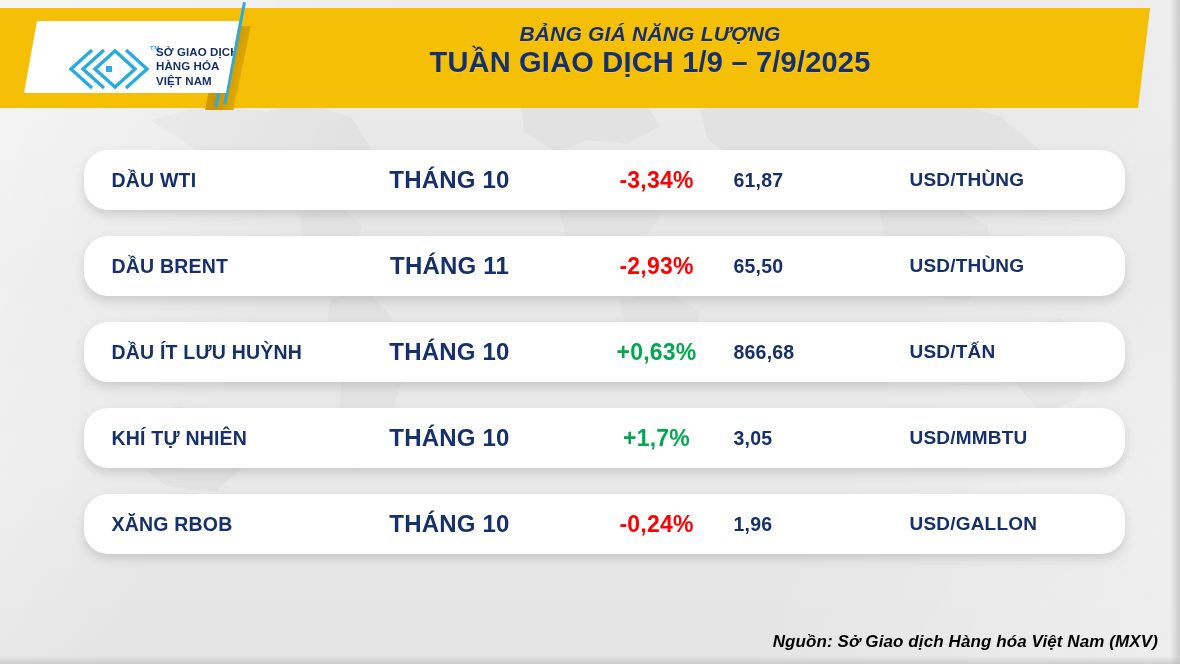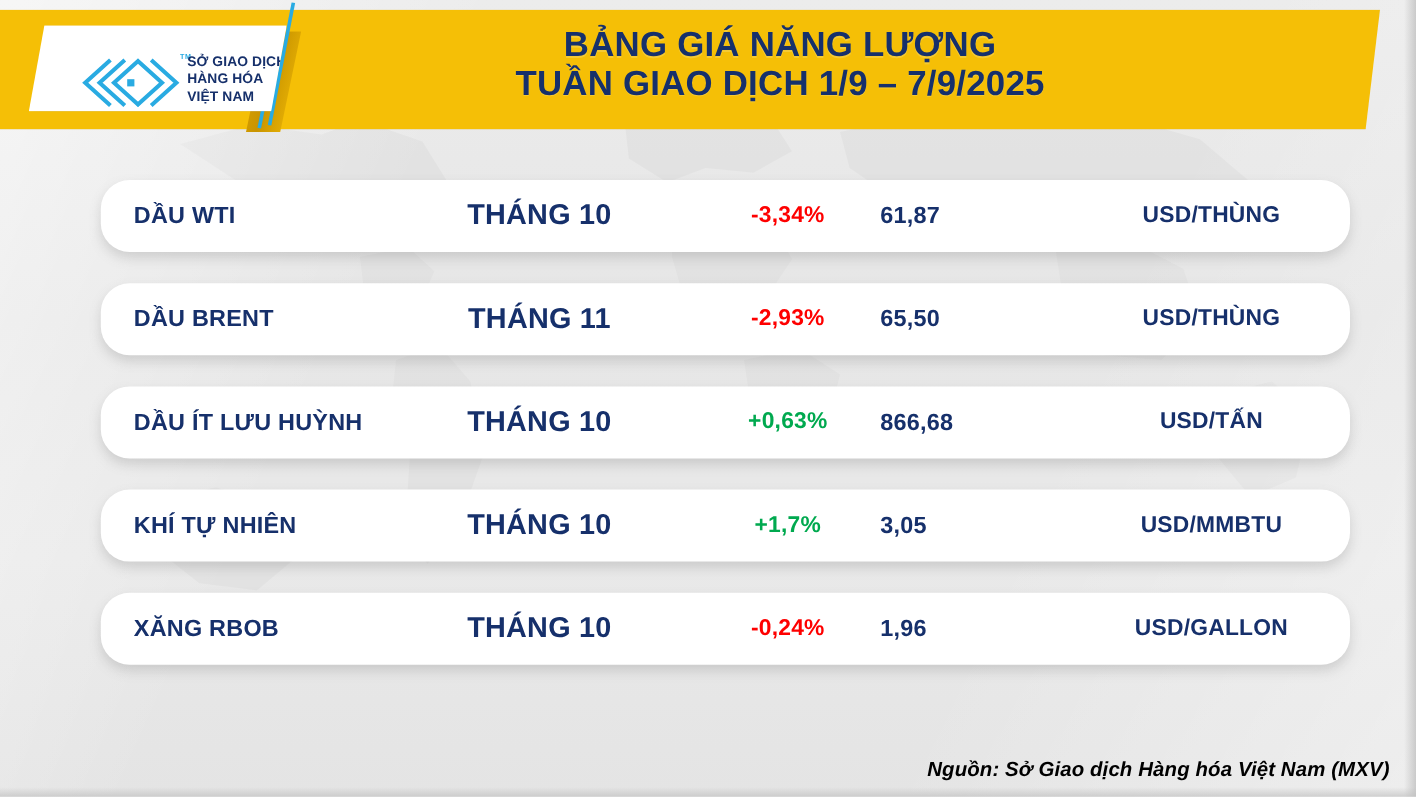--- a/index.html
+++ b/index.html
@@ -41,21 +41,21 @@
     background:#f5bf06;
     clip-path:polygon(0 0, 1190px 0, 1178px 100px, 12px 100px);
     box-shadow:0 3px 6px rgba(120,100,20,.20);
   }
   .banner-title{
     position:absolute; left:260px; top:22px; width:780px;
     text-align:center; color:#16306b; line-height:1.12;
     font-weight:bold; letter-spacing:.2px;
     text-shadow:0 1px 0 rgba(255,255,255,.18);
   }
-  .banner-title .l1{ display:block; font-size:29px; }
+  .banner-title .l1{ display:block; font-size:21px;font-style:italic; }
   .banner-title .l2{ display:block; font-size:29px; }
 
   
   .accent{
     position:absolute; background:#29abe2; transform-origin:top left;
   }
   .accent.a1{ left:243px; top:2px;  width:3px; height:104px; transform:rotate(11deg); }
   .accent.a2{ left:231px; top:22px; width:3px; height:86px;  transform:rotate(11deg); }
   .accent-gold{
     position:absolute; left:205px; top:26px; width:46px; height:84px;
@@ -95,30 +95,30 @@
     position:absolute; left:28px; width:270px;
     color:#16306b; font-weight:bold; font-size:19.5px; letter-spacing:.2px;
     white-space:nowrap;
   }
   .c-month{
     position:absolute; left:286px; width:160px; text-align:center;
     color:#16306b; font-weight:bold; font-size:24px; letter-spacing:.2px;
   }
   .c-change{
     position:absolute; left:478px; width:190px; text-align:center;
-    font-weight:bold; font-size:19px; letter-spacing:.2px;
+    font-weight:bold; font-size:23px; letter-spacing:.2px;
   }
   .c-change.up{ color:#00a94f; }
   .c-change.down{ color:#fe0000; }
   .c-price{
     position:absolute; left:650px; width:155px; 
     color:#16306b; font-weight:bold; font-size:19.5px; letter-spacing:.2px;
   }
   .c-unit{
-    position:absolute; left:826px; width:200px; text-align:center;
+    position:absolute; left:826px; width:200px; text-align:left;
     color:#16306b; font-weight:bold; font-size:19px; letter-spacing:.2px;
     white-space:nowrap;
   }
 
   
   .source{
     position:absolute; right:22px; bottom:12px;
     color:#000000; font-weight:bold; font-style:italic; font-size:17px;
     letter-spacing:.1px;
   }

